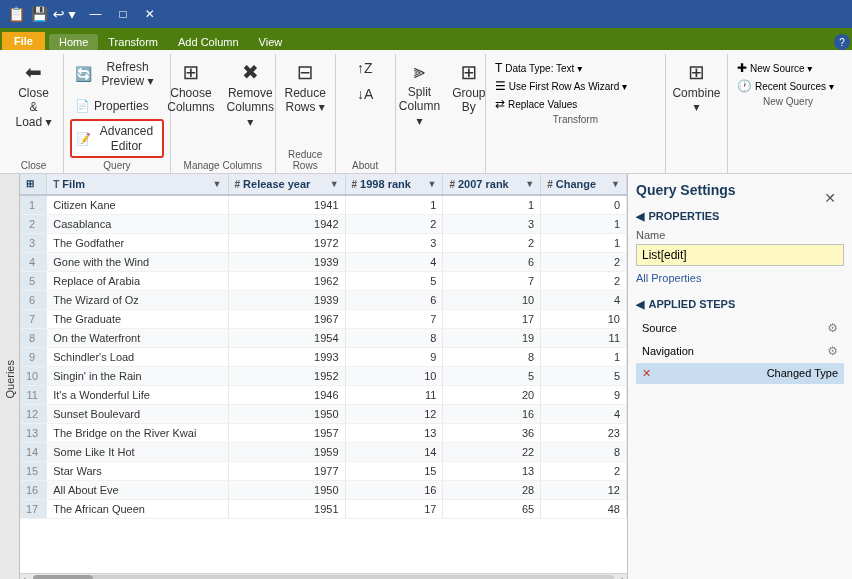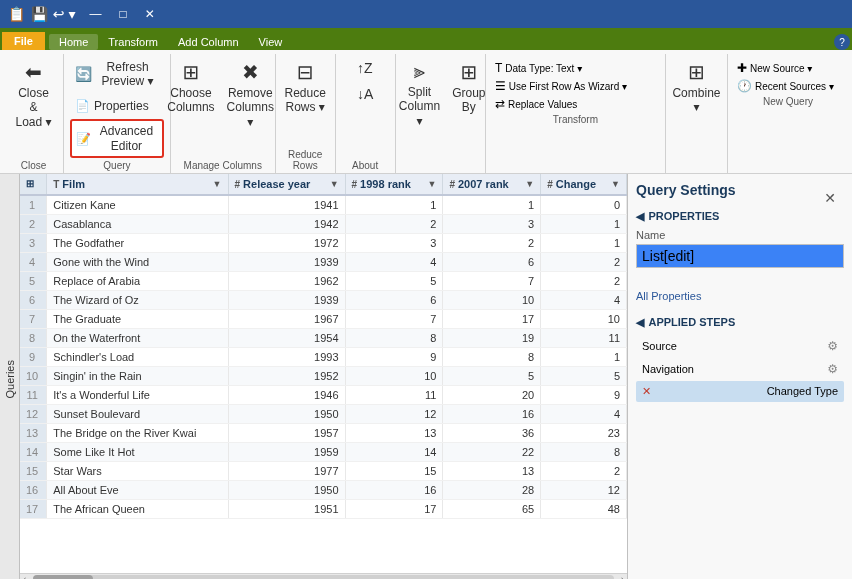--- a/index.html
+++ b/index.html
@@ -213,23 +213,23 @@
       font-size: 11px;
       margin-bottom: 6px;
       margin-top: 4px;
     }
     .settings-section-header .chevron { margin-right: 4px; }
     .settings-field-label { font-size: 11px; color: #555; margin-bottom: 3px; }
     .settings-input {
       width: 100%;
       border: 1px solid #c0c0c0;
       padding: 3px 5px;
-      font-size: 14px;
-      margin-bottom: 22px;
-      background: #3b82f6;
+      font-size: 12px;
+      margin-bottom: 6px;
+      background: #fef9c3;
     }
     .settings-link { color: #2b579a; font-size: 11px; cursor: pointer; margin-bottom: 10px; }
     .applied-step {
       display: flex;
       align-items: center;
       justify-content: space-between;
       padding: 4px 6px;
       cursor: pointer;
       border-radius: 2px;
       font-size: 11px;

